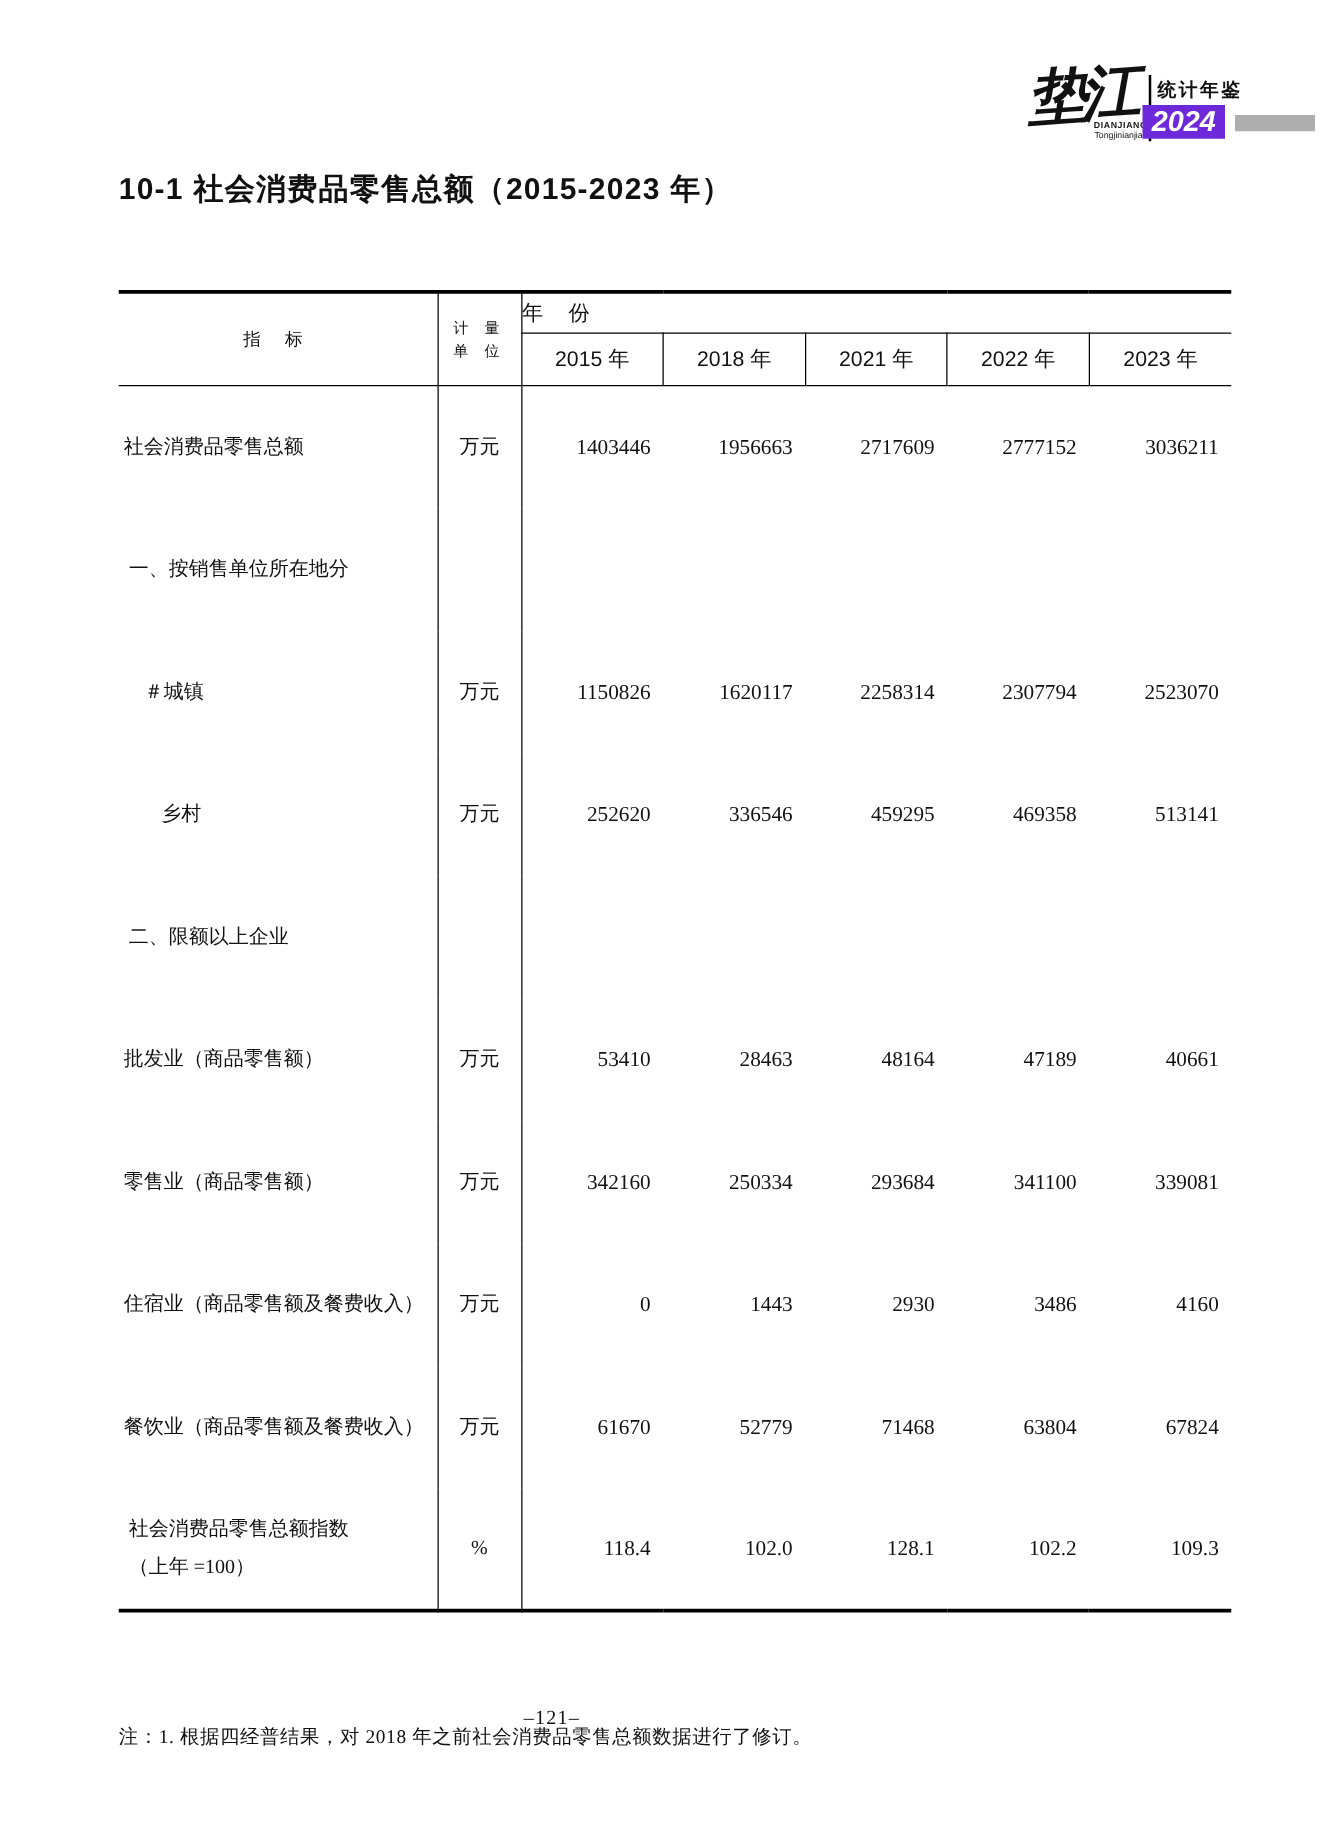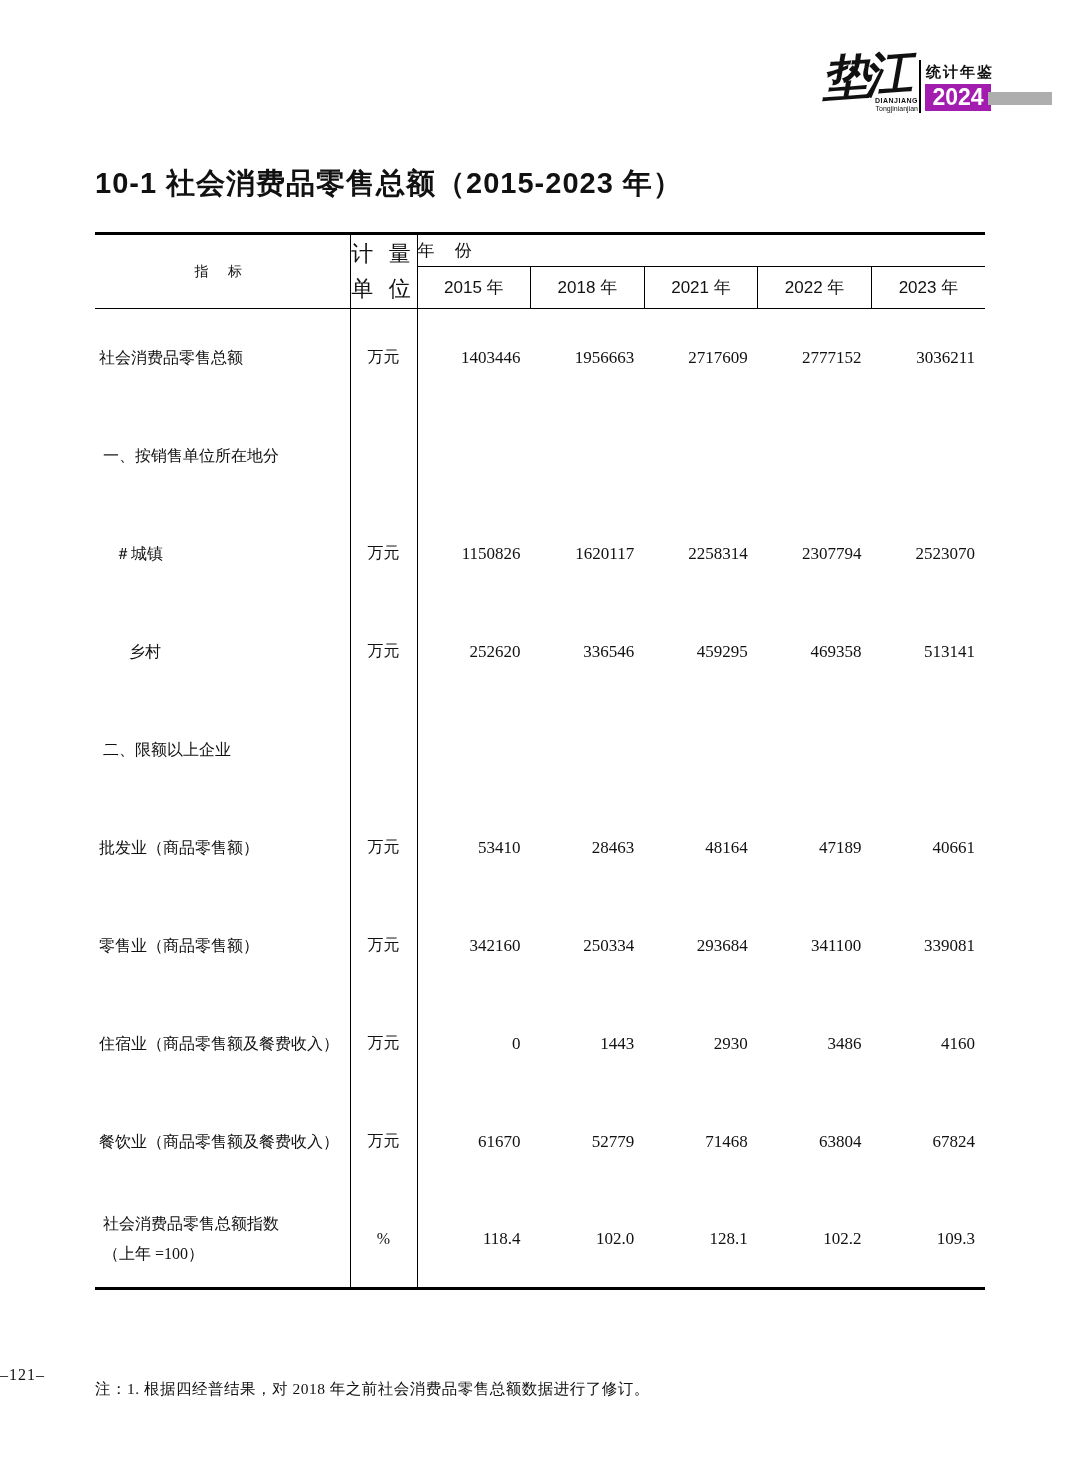--- a/index.html
+++ b/index.html
@@ -26,49 +26,49 @@
     font-family:"Liberation Sans","DejaVu Sans",sans-serif;
   }
   .brand-en .en1 { font-weight:700; letter-spacing:0.5px; }
   .brand-divider { position:absolute; left:101px; top:6px; width:2px; height:53px; background:#000; }
   .brand-yearbook {
     position:absolute; left:108px; top:9px;
     font-size:15px; font-weight:700; letter-spacing:2px;
     font-family:"Liberation Sans","DejaVu Sans",sans-serif;
   }
   .brand-year {
-    position:absolute; left:107px; top:30px; width:66px; height:27px;
-    background:#a21caf; color:#fff; text-align:center; line-height:27px;
-    font-size:23px; font-weight:700; 
+    position:absolute; left:96px; top:30px; width:66px; height:27px;
+    background:#6d28d9; color:#fff; text-align:center; line-height:27px;
+    font-size:23px; font-weight:700; font-style:italic;
     font-family:"Liberation Sans","DejaVu Sans",sans-serif;
   }
   .brand-bar { position:absolute; left:170px; top:38px; width:64px; height:13px; background:#aeaeae; }
 
   
   .title {
-    position:absolute; left:95px; top:164px;
-    font-size:29px; font-weight:700; letter-spacing:1px;
+    position:absolute; left:95px; top:135px;
+    font-size:24px; font-weight:700; letter-spacing:1px;
     font-family:"Liberation Sans","DejaVu Sans",sans-serif;
   }
 
   
   .stat-table {
     position:absolute; left:95px; top:232px; width:890px;
     border-collapse:collapse; table-layout:fixed;
     border-top:3px solid #000; border-bottom:3px solid #000;
   }
   .stat-table th, .stat-table td { vertical-align:middle; }
 
   .th-indicator {
     border-right:1.5px solid #000; border-bottom:1.5px solid #000;
     font-weight:400; font-size:14px; letter-spacing:8px; text-align:center;
   }
   .th-unit {
     border-right:1.5px solid #000; border-bottom:1.5px solid #000;
-    font-weight:400; font-size:22px; letter-spacing:5px;
+    font-weight:400; font-size:12px; letter-spacing:5px;
     text-align:center; line-height:1.55;
   }
   .th-years {
     border-bottom:1px solid #000;
     font-weight:400; font-size:17px; letter-spacing:8px;
     text-align:left; height:33px;
   }
   .th-year {
     border-bottom:1.5px solid #000;
     font-weight:400; font-size:17px; text-align:center; height:42px;
@@ -86,21 +86,21 @@
   .td-label.indent-2 { padding-left:20px; }
   .td-label.indent-3 { padding-left:34px; }
   .td-unit {
     border-right:1.5px solid #000;
     font-size:16px; text-align:center;
   }
   .td-value { font-size:17px; text-align:right; padding-right:10px;font-family:Liberation Serif, serif; }
 
   
   .note { position:absolute; left:95px; top:1379px; font-size:15.5px; letter-spacing:0.5px; }
-  .page-number { position:absolute; left:0; top:1366px; width:883px; font-size:16px; letter-spacing:1px; }
+  .page-number { position:absolute; left:0; top:1366px; width:883px; text-align:center; font-size:16px; letter-spacing:1px; }
 </style>
 </head>
 <body>
 
 <div class="brand">
   <div class="brand-script">垫江</div>
   <div class="brand-en">
     <div class="en1">DIANJIANG</div>
     <div class="en2">Tongjinianjian</div>
   </div>

